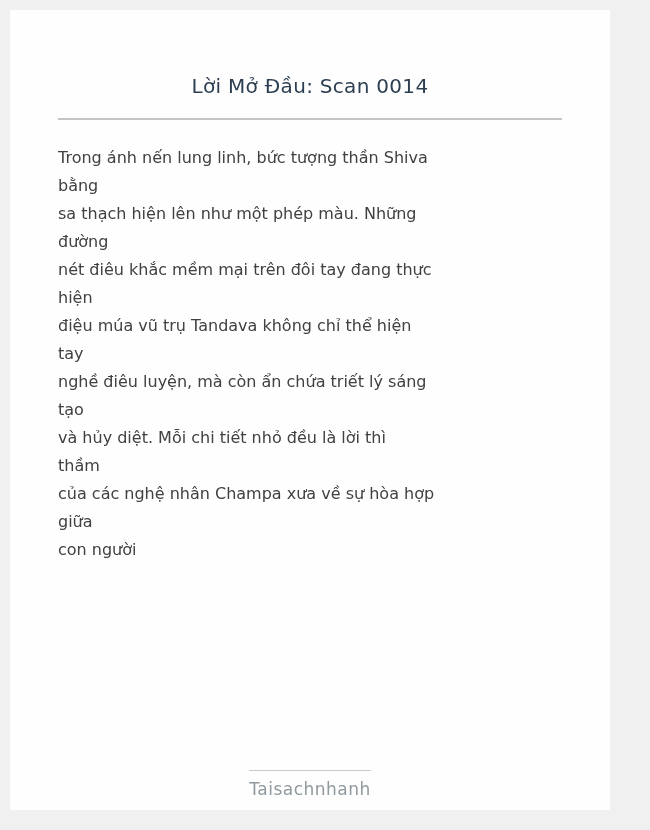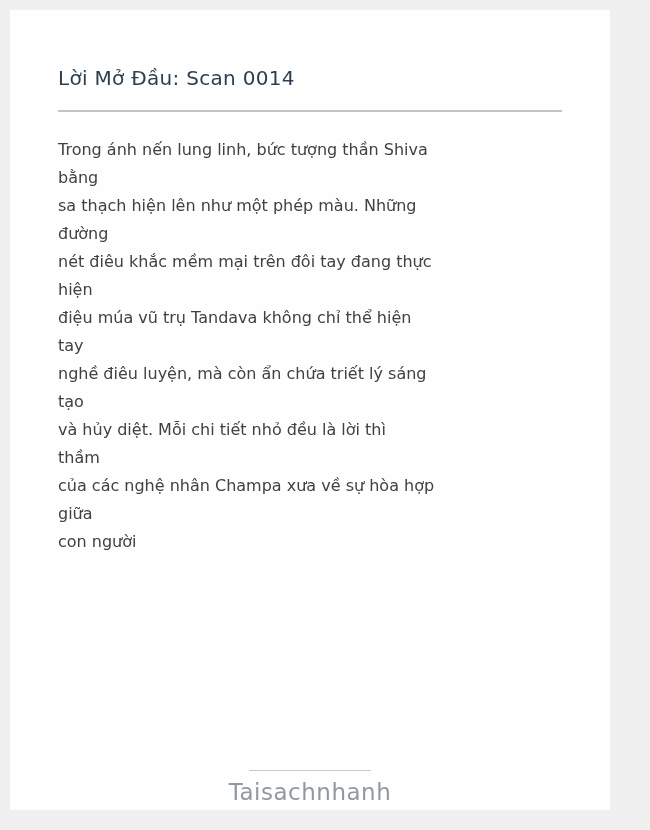--- a/index.html
+++ b/index.html
@@ -19,23 +19,23 @@
     left: 10px;
     top: 10px;
     width: 600px;
     height: 800px;
     background: #fefefe;
   }
   .page-inner {
     padding: 0 48px;
   }
   .doc-title {
-    margin: 0;
+    margin: 8px;
     padding-top: 56px;
-    text-align: left;
+    text-align: center;
     color: #2c3e50;
     font-size: 20px;
     font-weight: 400;
     line-height: 24px;
     letter-spacing: 0.3px;
   }
   .title-rule {
     border: none;
     border-top: 2px solid #c4c4c4;
     margin: 20px 0 0 0;
@@ -56,21 +56,21 @@
   }
   .footer-rule {
     width: 122px;
     margin: 0 auto;
     border: none;
     border-top: 1px solid #c9c9c9;
   }
   .footer-brand {
     margin: 8px 0 0 0;
     color: #90999e;
-    font-size: 23px;
+    font-size: 17px;
     font-weight: 400;
     letter-spacing: 0.5px;
   }
 </style>
 </head>
 <body>
 
 <div class="page">
   <div class="page-inner">
     <h1 class="doc-title">Lời Mở Đầu: Scan 0014</h1>

